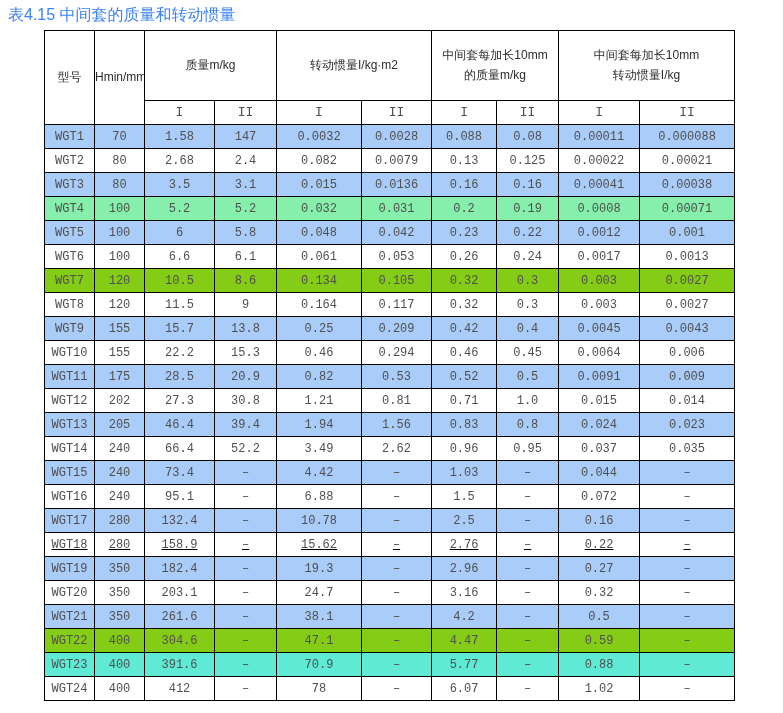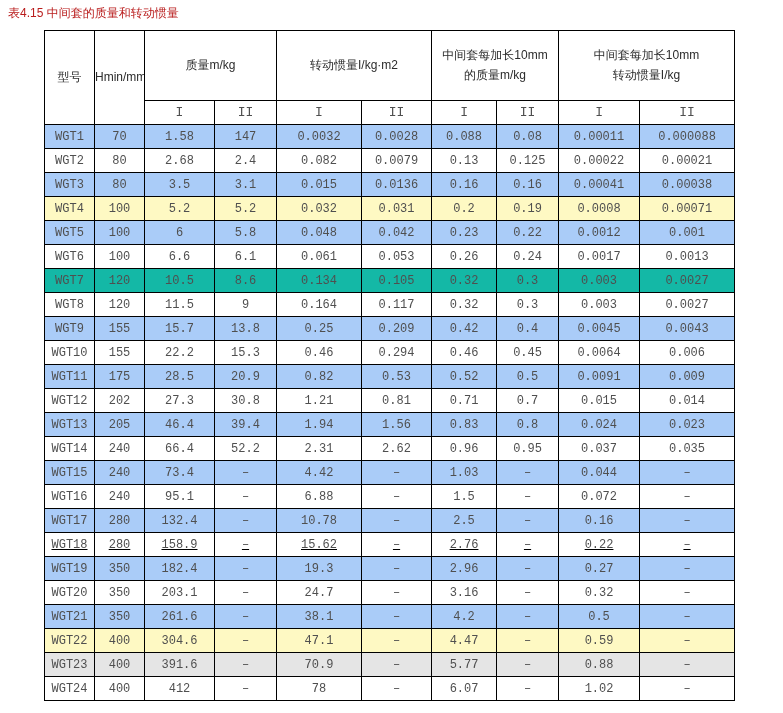--- a/index.html
+++ b/index.html
@@ -14,22 +14,22 @@
   .page {
     position: relative;
     width: 783px;
     height: 713px;
     background: #ffffff;
   }
   .doc-title {
     position: absolute;
     left: 8px;
     top: 5px;
-    font-size: 12px;
-    color: #b91c1c;
+    font-size: 16px;
+    color: #3b82f6;
     font-family: "Liberation Sans", sans-serif;
     white-space: pre;
   }
   table.data-table {
     position: absolute;
     left: 44px;
     top: 30px;
     border-collapse: collapse;
     table-layout: fixed;
     width: 690px;
@@ -142,21 +142,21 @@
           <td>80</td>
           <td>3.5</td>
           <td>3.1</td>
           <td>0.015</td>
           <td>0.0136</td>
           <td>0.16</td>
           <td>0.16</td>
           <td>0.00041</td>
           <td>0.00038</td>
         </tr>
-        <tr style="background: #fef9c3; padding-left: 8px;">
+        <tr style="background: #86efac; padding-left: 8px;">
           <td>WGT4</td>
           <td>100</td>
           <td>5.2</td>
           <td>5.2</td>
           <td>0.032</td>
           <td>0.031</td>
           <td>0.2</td>
           <td>0.19</td>
           <td>0.0008</td>
           <td>0.00071</td>
@@ -178,21 +178,21 @@
           <td>100</td>
           <td>6.6</td>
           <td>6.1</td>
           <td>0.061</td>
           <td>0.053</td>
           <td>0.26</td>
           <td>0.24</td>
           <td>0.0017</td>
           <td>0.0013</td>
         </tr>
-        <tr style="background: #14b8a6;">
+        <tr style="background: #84cc16;">
           <td>WGT7</td>
           <td>120</td>
           <td>10.5</td>
           <td>8.6</td>
           <td>0.134</td>
           <td>0.105</td>
           <td>0.32</td>
           <td>0.3</td>
           <td>0.003</td>
           <td>0.0027</td>
@@ -246,42 +246,42 @@
           <td>0.009</td>
         </tr>
         <tr style="background: rgb(255, 255, 255);">
           <td>WGT12</td>
           <td>202</td>
           <td>27.3</td>
           <td>30.8</td>
           <td>1.21</td>
           <td>0.81</td>
           <td>0.71</td>
-          <td>0.7</td>
+          <td>1.0</td>
           <td>0.015</td>
           <td>0.014</td>
         </tr>
         <tr style="background: rgb(170, 204, 248);">
           <td>WGT13</td>
           <td>205</td>
           <td>46.4</td>
           <td>39.4</td>
           <td>1.94</td>
           <td>1.56</td>
           <td>0.83</td>
           <td>0.8</td>
           <td>0.024</td>
           <td>0.023</td>
         </tr>
         <tr style="background: rgb(255, 255, 255);">
           <td>WGT14</td>
           <td>240</td>
           <td>66.4</td>
           <td>52.2</td>
-          <td>2.31</td>
+          <td>3.49</td>
           <td>2.62</td>
           <td>0.96</td>
           <td>0.95</td>
           <td>0.037</td>
           <td>0.035</td>
         </tr>
         <tr style="background: rgb(170, 204, 248);">
           <td>WGT15</td>
           <td>240</td>
           <td>73.4</td>
@@ -358,33 +358,33 @@
           <td>350</td>
           <td>261.6</td>
           <td>–</td>
           <td>38.1</td>
           <td>–</td>
           <td>4.2</td>
           <td>–</td>
           <td>0.5</td>
           <td>–</td>
         </tr>
-        <tr style="background: #fef9c3;">
+        <tr style="background: #84cc16;">
           <td>WGT22</td>
           <td>400</td>
           <td>304.6</td>
           <td>–</td>
           <td>47.1</td>
           <td>–</td>
           <td>4.47</td>
           <td>–</td>
           <td>0.59</td>
           <td>–</td>
         </tr>
-        <tr style="background: #e5e5e5; margin-left: 16px;">
+        <tr style="background: #5eead4; margin-left: 16px;">
           <td>WGT23</td>
           <td>400</td>
           <td>391.6</td>
           <td>–</td>
           <td>70.9</td>
           <td>–</td>
           <td>5.77</td>
           <td>–</td>
           <td>0.88</td>
           <td>–</td>

